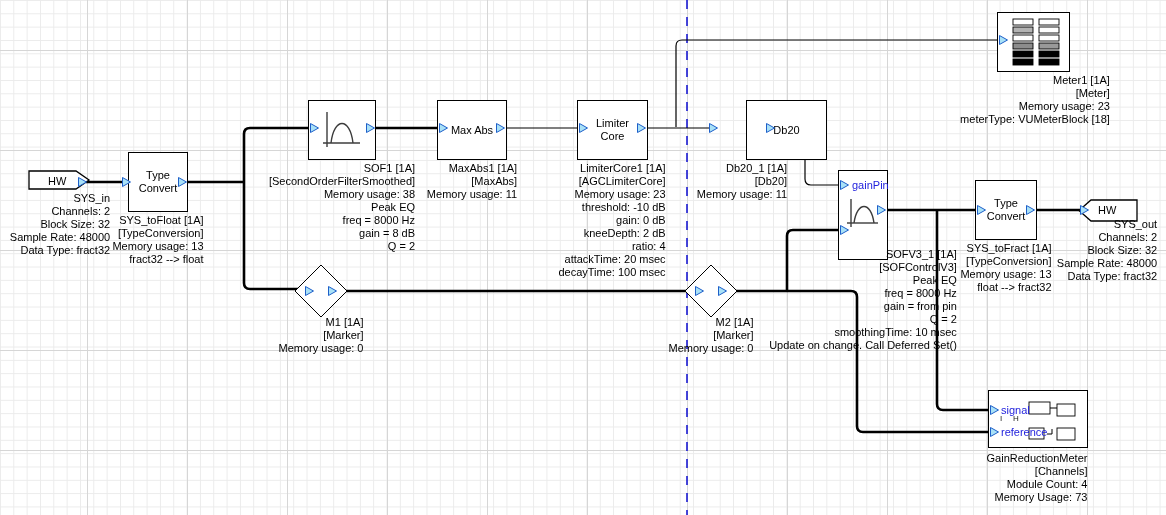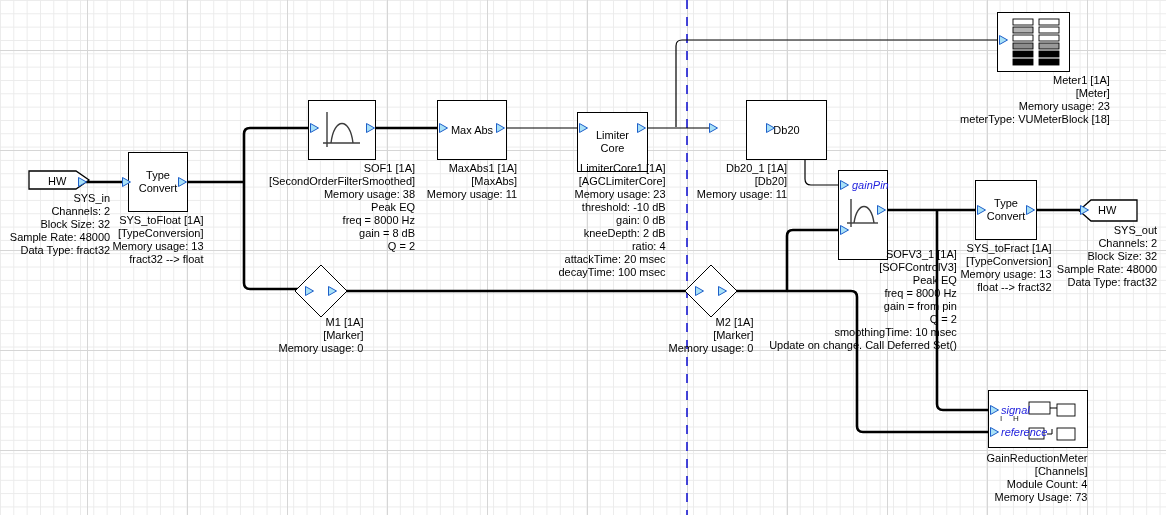--- a/index.html
+++ b/index.html
@@ -29,21 +29,21 @@
   .caption{
     position:absolute;transform:translateX(-50%);text-align:right;
     font-size:11px;line-height:13px;white-space:nowrap;
   }
   .cap-line{white-space:nowrap;}
   .pin{position:absolute;width:9px;height:10px;overflow:visible;}
   .pin polygon{fill:#a9e1f7;stroke:#1e5fc9;stroke-width:1;}
   .shape{position:absolute;overflow:visible;}
   .shape polygon{fill:#fff;stroke:#000;stroke-width:1.3;}
   .hw-label{position:absolute;font-size:11px;line-height:11px;}
-  .pin-label{position:absolute;font-size:11px;line-height:11px;color:#2222dd;font-style:italic;}
+  .pin-label{position:absolute;font-size:11px;line-height:11px;color:#2222dd;}
   .icon path,.icon line{fill:none;stroke:#3c3c3c;stroke-width:1.4;}
   .icon rect{stroke:#000;stroke-width:0.9;}
   .grm-glyph{position:absolute;font-size:8px;line-height:8px;color:#222;}
 </style>
 </head>
 <body>
 
 <div class="canvas">
 
   <svg class="layer" width="1166" height="515">
@@ -102,21 +102,21 @@
 
   <div class="block" style="left:437px;top:100px;width:70px;height:60px">
     <div>Max Abs</div>
   </div>
   <div class="caption" style="left:472px;top:162px">
       <div class="cap-line">MaxAbs1 [1A]</div>
       <div class="cap-line">[MaxAbs]</div>
       <div class="cap-line">Memory usage: 11</div>
     </div>
 
-  <div class="block" style="left:577px;top:112px;width:71px;height:60px">
+  <div class="block" style="left:577px;top:100px;width:71px;height:60px">
     <div class="block-label" style="width:48px">Limiter Core</div>
   </div>
   <div class="caption" style="left:612px;top:162px">
       <div class="cap-line">LimiterCore1 [1A]</div>
       <div class="cap-line">[AGCLimiterCore]</div>
       <div class="cap-line">Memory usage: 23</div>
       <div class="cap-line">threshold: -10 dB</div>
       <div class="cap-line">gain: 0 dB</div>
       <div class="cap-line">kneeDepth: 2 dB</div>
       <div class="cap-line">ratio: 4</div>
@@ -200,21 +200,21 @@
       <div class="cap-line">SYS_toFract [1A]</div>
       <div class="cap-line">[TypeConversion]</div>
       <div class="cap-line">Memory usage: 13</div>
       <div class="cap-line">float --&gt; fract32</div>
     </div>
 
   <svg class="shape" style="left:1078px;top:199px" width="60" height="23">
     <polygon points="59,1 13,1 1,11.5 13,22 59,22"></polygon>
   </svg>
   <div class="hw-label" style="left:1098px;top:205px">HW</div>
-  <div class="caption" style="left:1107px;top:224px">
+  <div class="caption" style="left:1107px;top:218px">
       <div class="cap-line">SYS_out</div>
       <div class="cap-line">Channels: 2</div>
       <div class="cap-line">Block Size: 32</div>
       <div class="cap-line">Sample Rate: 48000</div>
       <div class="cap-line">Data Type: fract32</div>
     </div>
 
   <div class="block module-grm" style="left:988px;top:390px;width:100px;height:58px">
     <svg class="icon" style="position:absolute;left:0;top:0" width="100" height="58" viewBox="0 0 100 58">
       <rect x="40" y="11" width="21" height="12" fill="#ffffff"></rect>

